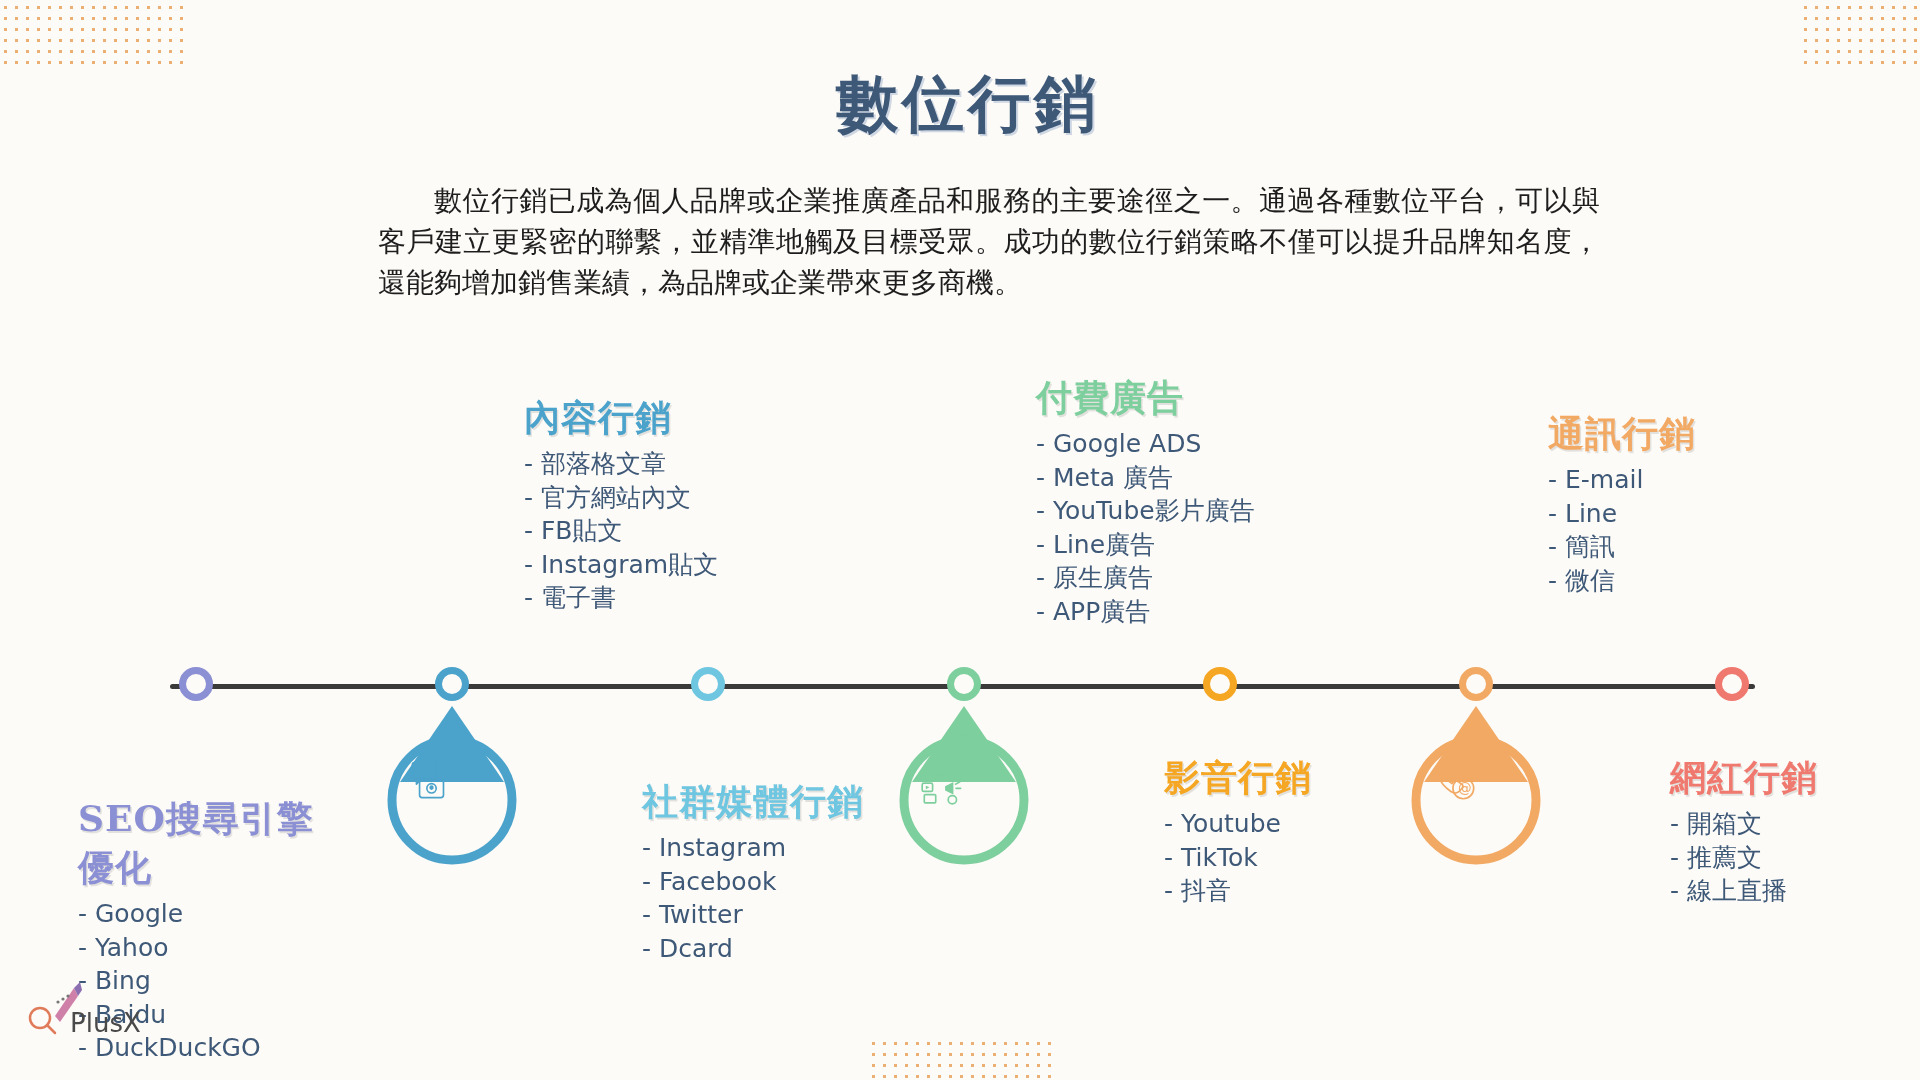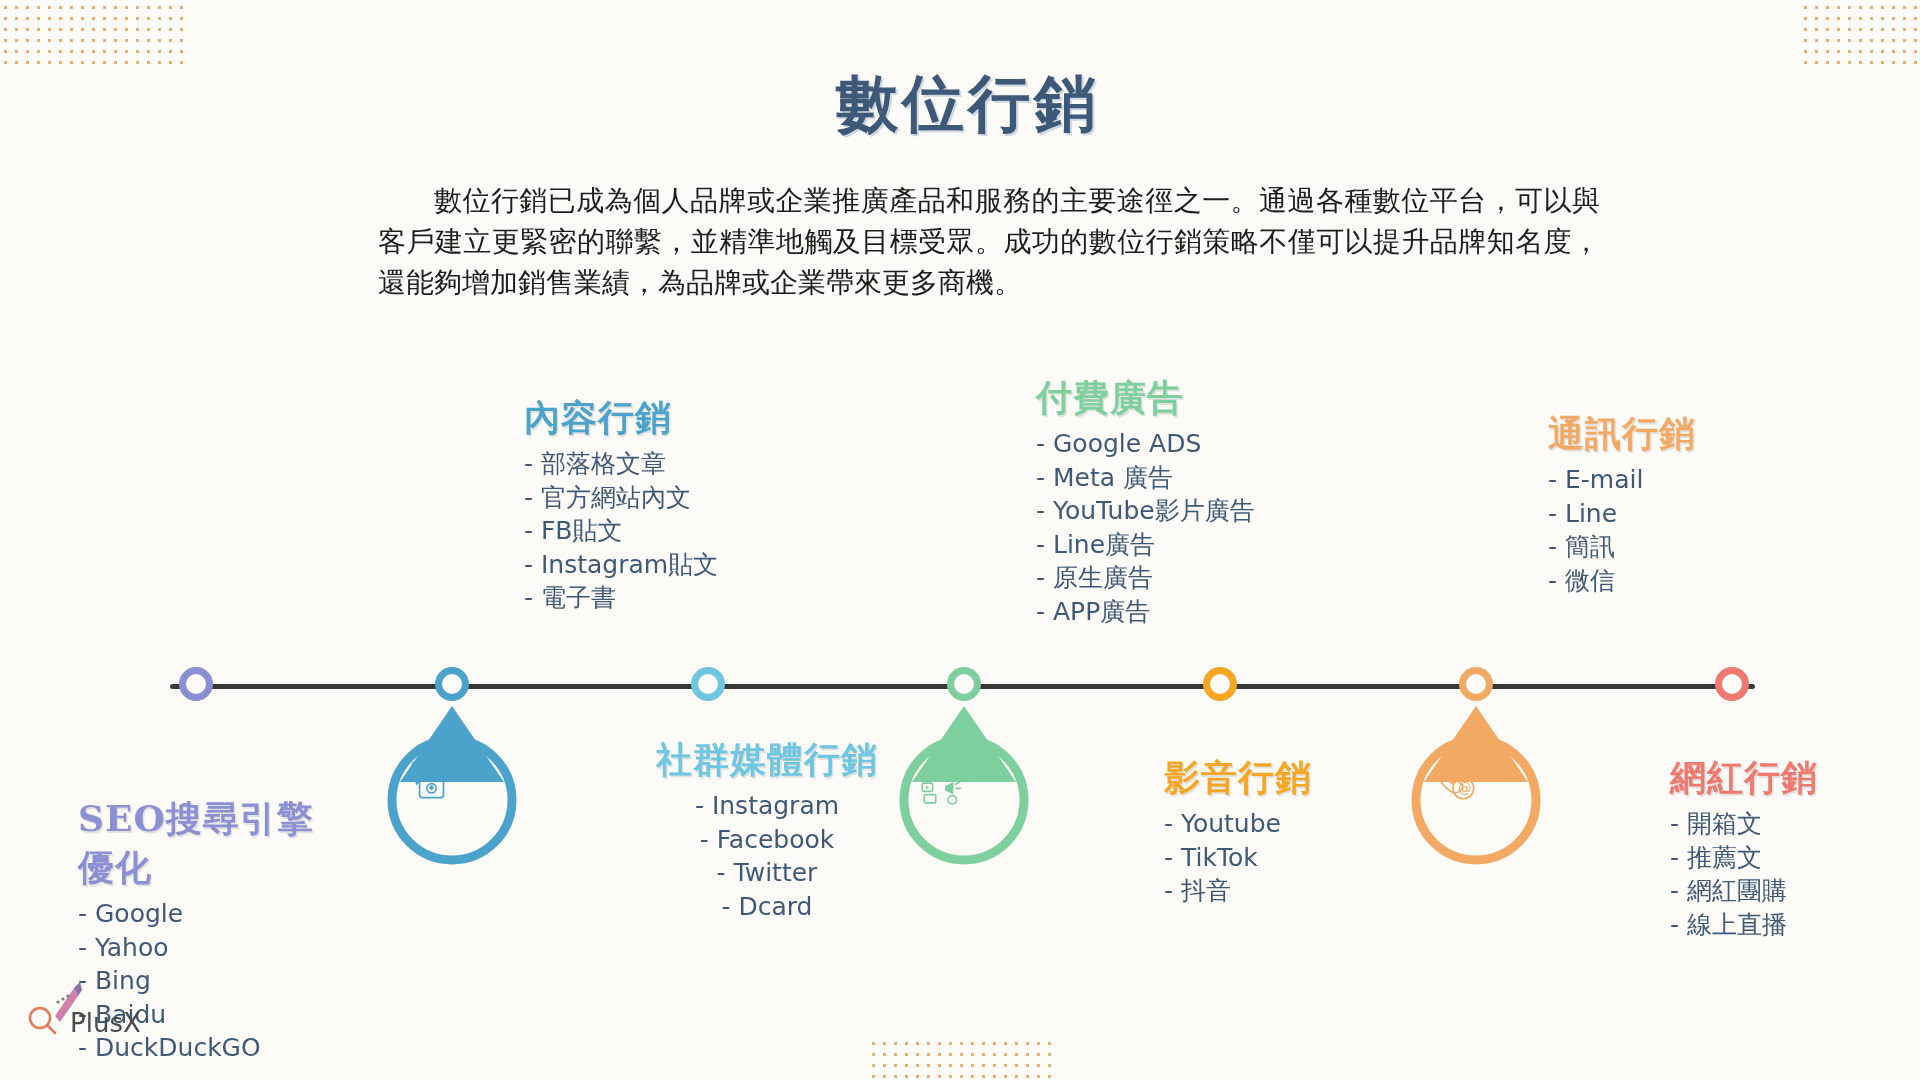--- a/index.html
+++ b/index.html
@@ -176,21 +176,21 @@
           <li>部落格文章</li>
           <li>官方網站內文</li>
           <li>FB貼文</li>
           <li>Instagram貼文</li>
           <li>電子書</li>
         </ul>
       </div>
     </div>
     <div class="node" style="left: 708px; color: rgb(110, 198, 224);">
       <div class="node-dot"></div>
-      <div class="block below" style="left: -66px; top: 736px; text-align: center;">
+      <div class="block below" style="left: -66px; top: 778px;">
         <div class="block-title" style="color: rgb(110, 198, 224);">社群媒體行銷</div>
         <ul class="block-list">
           <li>Instagram</li>
           <li>Facebook</li>
           <li>Twitter</li>
           <li>Dcard</li>
         </ul>
       </div>
     </div>
     <div class="node" style="left: 964px; color: rgb(126, 207, 158);">
@@ -258,21 +258,20 @@
         </ul>
       </div>
     </div>
     <div class="node" style="left: 1732px; color: rgb(240, 121, 111);">
       <div class="node-dot"></div>
       <div class="block below" style="left: -62px; top: 754px;">
         <div class="block-title" style="color: rgb(240, 121, 111);">網紅行銷</div>
         <ul class="block-list">
           <li>開箱文</li>
           <li>推薦文</li>
-          <li>網紅團購</li>
           <li>線上直播</li>
         </ul>
       </div>
     </div>
   </div>
 
 <div class="logo">
   <svg viewBox="0 0 140 70">
     <circle cx="18" cy="46" r="10" fill="none" stroke="#e07b5a" stroke-width="2.5"></circle>
     <line x1="25" y1="53" x2="33" y2="61" stroke="#e07b5a" stroke-width="2.5" stroke-linecap="round"></line>

